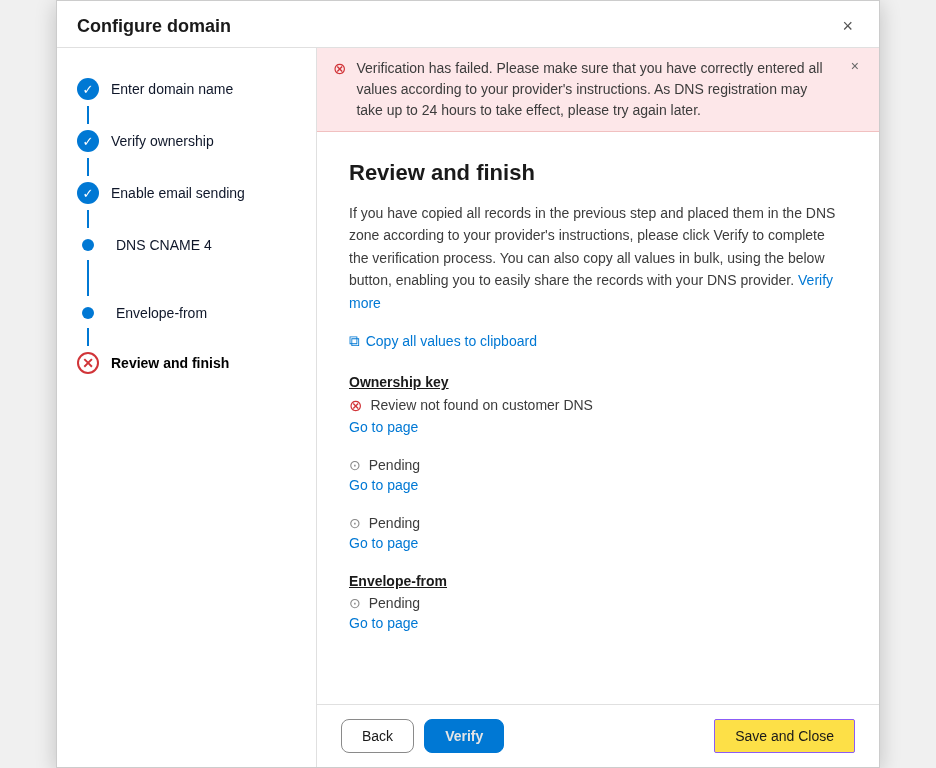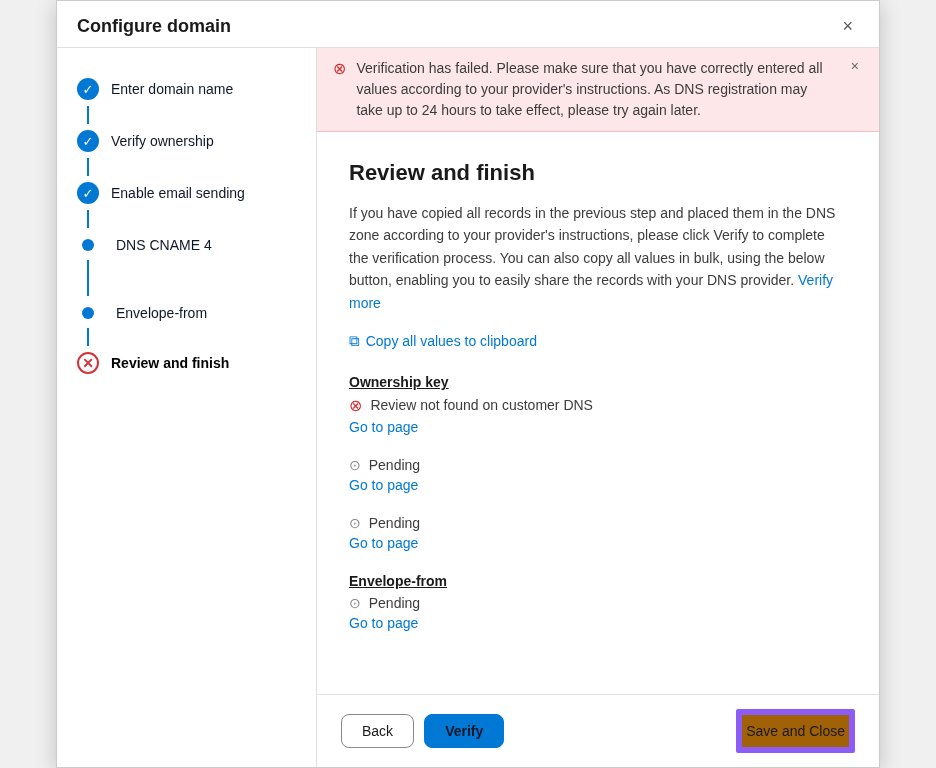--- a/index.html
+++ b/index.html
@@ -228,28 +228,28 @@
       font-family: inherit;
     }
     .btn-outline {
       background: #fff;
       border: 1px solid #8a8a8a;
       color: #1a1a1a;
     }
     .btn-primary {
       background: #0078d4;
       border: 1px solid #0078d4;
-      color: #0f172a;
+      color: #e5e5e5;
       font-weight: 600;
     }
     .btn-save-close {
-      background: #a16207;
-      border: 6px solid #8b5cf6;
-      color: #1a1a1a;
-      padding: 8px 4px;
+      background: #fde047;
+      border: 1px solid #8b5cf6;
+      color: #1a1a1a;
+      padding: 8px 20px;
       font-size: 14px;
       cursor: pointer;
       font-family: inherit;
       border-radius: 2px;
     }
   </style>
 </head>
 <body>
 
 <div class="dialog">

